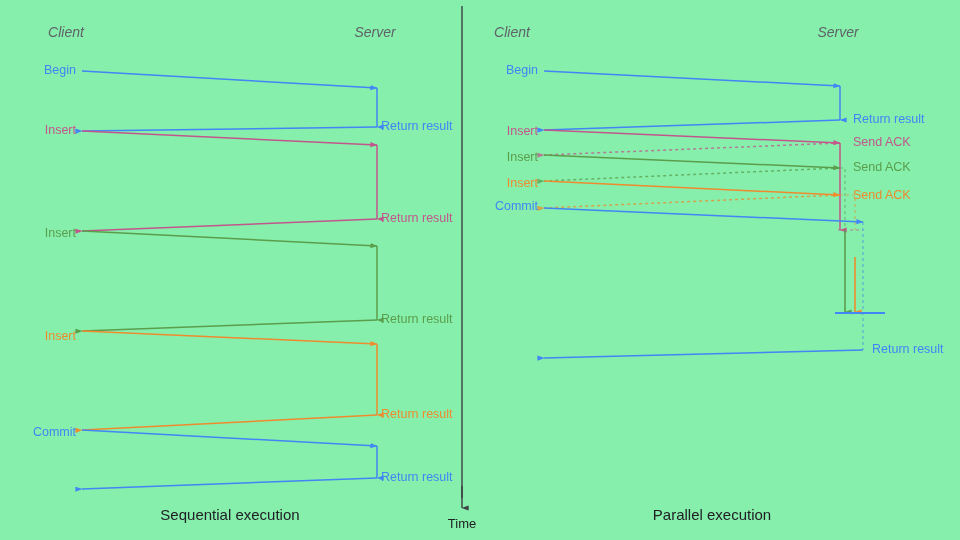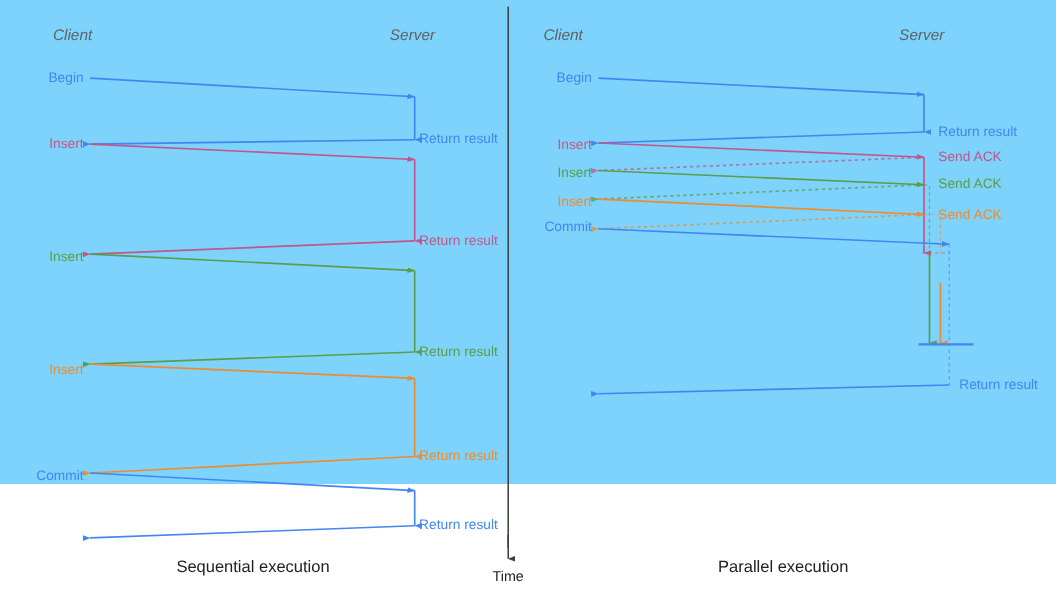--- a/index.html
+++ b/index.html
@@ -1,18 +1,18 @@
 <!DOCTYPE html>
 <html><head>
 <meta charset="utf-8">
 <style>
   html,body{margin:0;padding:0;background:#ffffff;}
   body{width:960px;height:540px;overflow:hidden;
        font-family:"Liberation Sans","DejaVu Sans",sans-serif;}
-  #stage{position:relative;width:960px;height:440px;background:#7dd3fc;}
+  #stage{position:relative;width:960px;height:540px;background:#86efac;}
   svg.layer{position:absolute;left:0;top:0;width:960px;height:540px;}
   .lane-title{font-style:italic;font-size:14px;fill:#5f6368;}
   .msg-label{font-size:12.5px;}
   .caption{font-size:15px;fill:#202124;}
   .time-label{font-size:13px;fill:#202124;}
   text{ dominant-baseline:middle; }
 </style>
 </head>
 <body>
 

